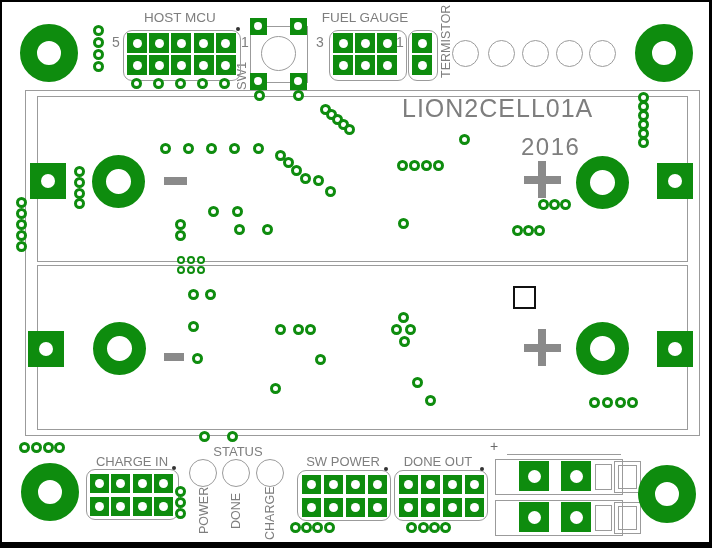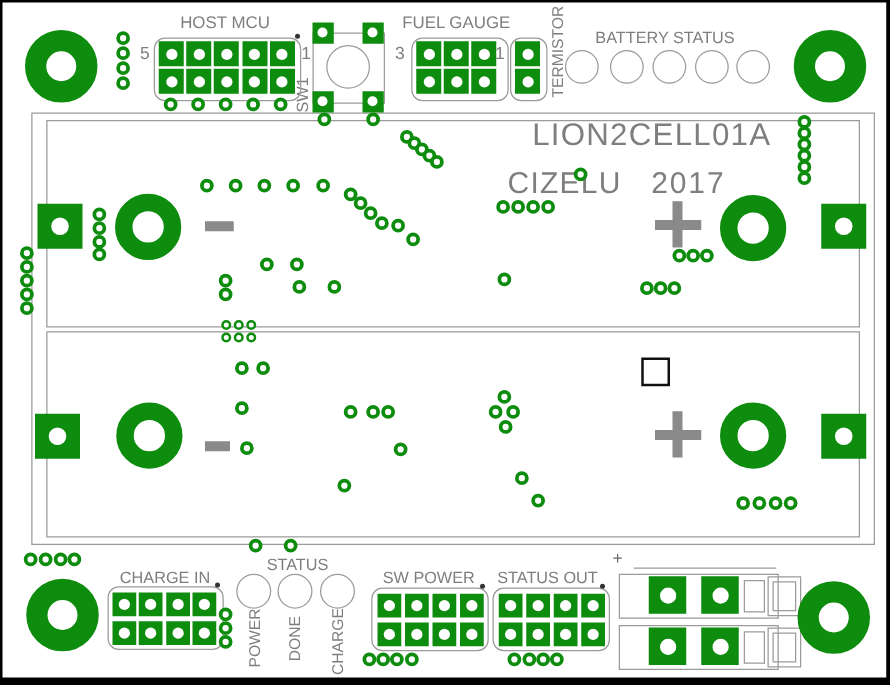--- a/index.html
+++ b/index.html
@@ -25,46 +25,44 @@
   <div class="abs outline" style="left:35px;top:263px;width:649px;height:163px;"></div>
 
   <div class="label" style="left:120px;top:9px;width:116px;text-align:center;font-size:13.5px;">HOST MCU</div>
   <div class="label" style="left:110px;top:33px;font-size:14px;">5</div>
   <div class="label" style="left:239px;top:33px;font-size:14px;">1</div>
   <div class="vlabel" style="left:233px;top:88px;font-size:13px;">SW1</div>
   <div class="label" style="left:312px;top:9px;width:102px;text-align:center;font-size:13.5px;">FUEL GAUGE</div>
   <div class="label" style="left:314px;top:33px;font-size:14px;">3</div>
   <div class="label" style="left:394px;top:33px;font-size:14px;">1</div>
   <div class="vlabel" style="left:437px;top:76px;">TERMISTOR</div>
-  <div class="label" style="left:470px;top:21px;width:120px;text-align:center;">BATTERY STATUS</div>
-
-  <div class="label" style="left:400px;top:94px;width:215px;text-align:right;font-size:25px;letter-spacing:1px;line-height:1;">LION2CELL01A</div>
-  <div class="label" style="left:404px;top:133px;font-size:24px;letter-spacing:1px;line-height:1;">CIZELU</div>
-  <div class="label" style="left:519px;top:133px;font-size:24px;letter-spacing:1.5px;line-height:1;">2017</div>
+
+  <div class="label" style="left:400px;top:94px;width:215px;text-align:left;font-size:25px;letter-spacing:1px;line-height:1;">LION2CELL01A</div>
+  <div class="label" style="left:519px;top:133px;font-size:24px;letter-spacing:1.5px;line-height:1;">2016</div>
 
   <div class="bar" style="left:162px;top:175px;width:23px;height:8px;"></div>
   <div class="abs" style="left:522px;top:159px;width:37px;height:37px;">
     <div class="bar" style="left:0;top:15px;width:37px;height:8px;"></div>
     <div class="bar" style="left:14px;top:0;width:8px;height:37px;"></div>
   </div>
   <div class="bar" style="left:162px;top:351px;width:20px;height:8px;"></div>
   <div class="abs" style="left:522px;top:327px;width:37px;height:37px;">
     <div class="bar" style="left:0;top:15px;width:37px;height:8px;"></div>
     <div class="bar" style="left:14px;top:0;width:8px;height:37px;"></div>
   </div>
 
   <div class="abs" style="left:511px;top:284px;width:23px;height:23px;border:2px solid #111;box-sizing:border-box;background:#fff;"></div>
 
   <div class="label" style="left:85px;top:453px;width:90px;text-align:center;">CHARGE IN</div>
   <div class="label" style="left:192px;top:443px;width:88px;text-align:center;">STATUS</div>
   <div class="vlabel" style="left:195px;top:532px;">POWER</div>
   <div class="vlabel" style="left:227px;top:527px;">DONE</div>
   <div class="vlabel" style="left:261px;top:538px;">CHARGE</div>
   <div class="label" style="left:296px;top:453px;width:90px;text-align:center;">SW POWER</div>
-  <div class="label" style="left:391px;top:453px;width:90px;text-align:center;">STATUS OUT</div>
+  <div class="label" style="left:391px;top:453px;width:90px;text-align:center;">DONE OUT</div>
   <div class="label" style="left:488px;top:437px;font-size:14px;color:#6a6a6a;">+</div>
 
 <div class="abs" style="left: 493px; top: 457px; width: 126px; height: 34px; border: 1.5px solid rgb(155, 155, 155);"></div>
     <div class="abs" style="left: 593px; top: 462px; width: 15px; height: 24px; border: 1.5px solid rgb(155, 155, 155);"></div>
     <div class="abs" style="left: 612px; top: 459px; width: 25px; height: 30px; border: 1.5px solid rgb(155, 155, 155);"></div>
     <div class="abs" style="left: 616px; top: 463px; width: 17px; height: 22px; border: 1.5px solid rgb(155, 155, 155);"></div>
     <div class="abs" style="left: 517px; top: 459px; width: 30px; height: 30px; background: rgb(14, 140, 14);">
       <div style="position: absolute; left: 50%; top: 50%; border-radius: 50%; background: rgb(255, 255, 255); width: 13px; height: 13px; margin: -6.5px 0px 0px -6.5px;"></div>
     </div>
     <div class="abs" style="left: 559px; top: 459px; width: 30px; height: 30px; background: rgb(14, 140, 14);">

